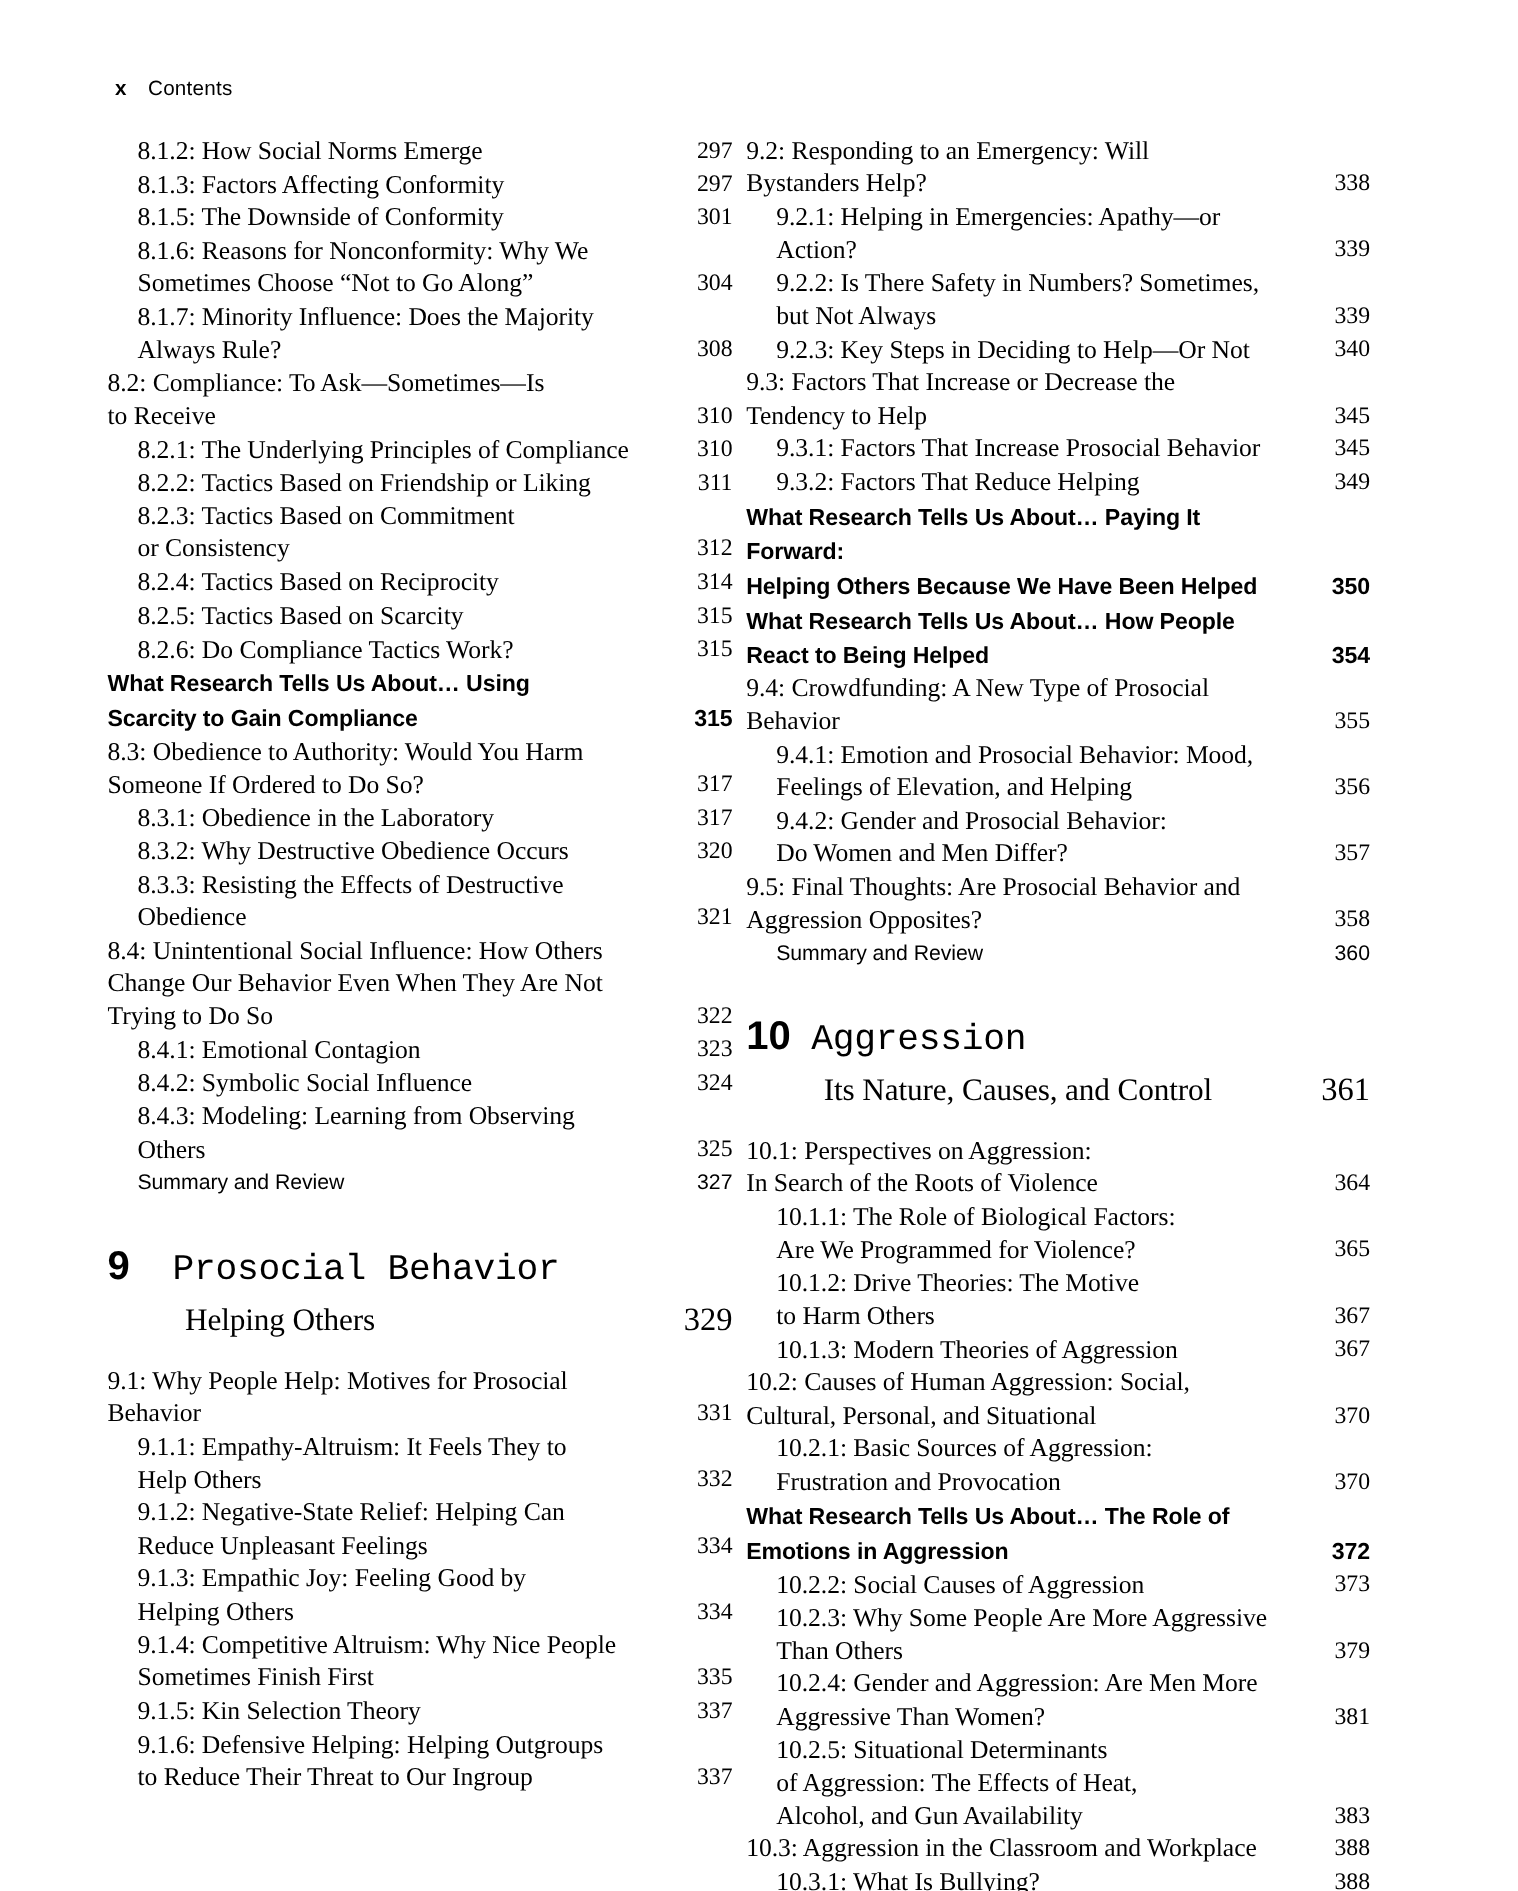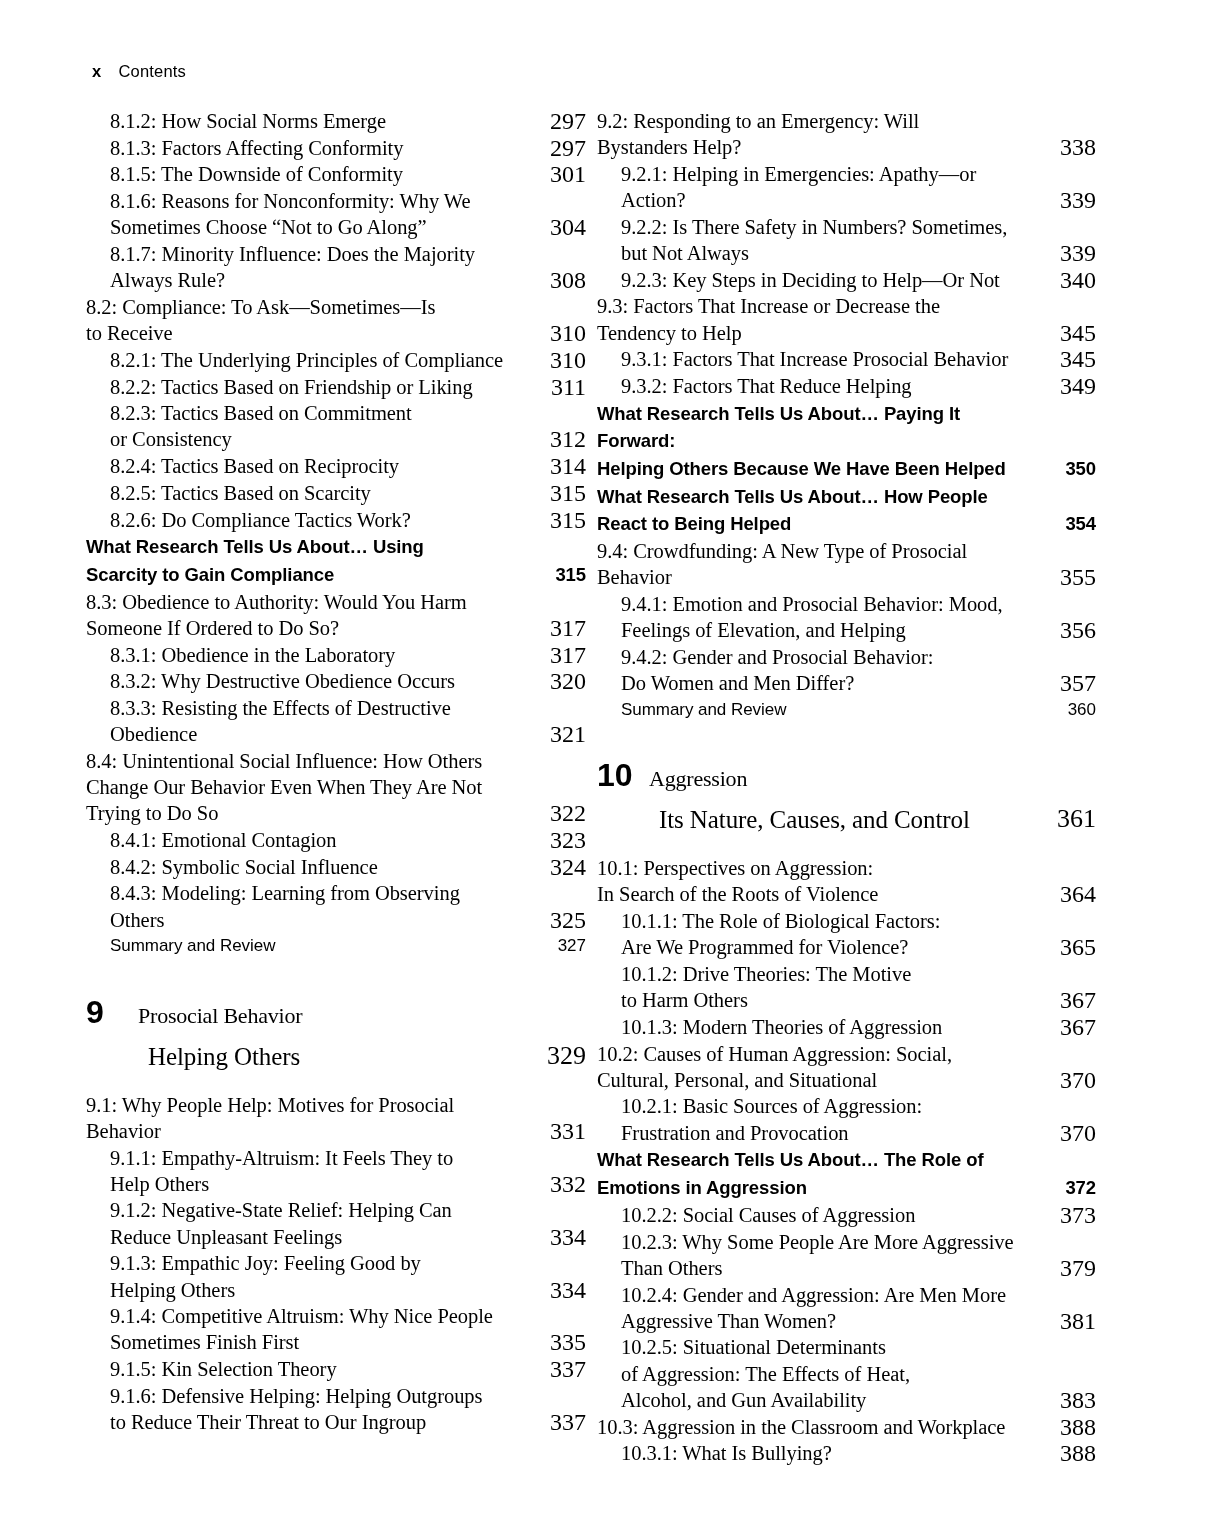--- a/index.html
+++ b/index.html
@@ -67,21 +67,21 @@
     font-size: 20.5px;
     line-height: 26.2px;
     letter-spacing: -0.05px;
     padding-right: 78px;
     white-space: pre-line;
   }
   .entry .pg {
     position: absolute;
     right: 0;
     bottom: 0;
-    font-size: 24px;
+    font-size: 19px;
     line-height: 26.2px;
     text-align: right;
     width: 62px;
   }
 
   
   .lvl2 { padding-left: 0px; }
   .lvl3 { padding-left: 24px; }
 
   .entry.lvl3 .txt { padding-right: 78px; }
@@ -123,22 +123,22 @@
   }
   .chapter-num {
     font-family: "Liberation Sans", sans-serif;
     font-weight: bold;
     font-size: 32px;
     line-height: 36px;
     min-width: 52px;
     display: inline-block;
   }
   .chapter-title {
-    font-family: Liberation Serif, serif;
-    font-size: 22px;
+    font-family: Liberation Mono, monospace;
+    font-size: 29px;
     line-height: 36px;
     letter-spacing: -0.2px;
   }
   .chapter-sub-line {
     position: relative;
     margin-top: 7px;
     height: 38px;
   }
   .chapter-sub {
     position: absolute;
@@ -364,20 +364,25 @@
         <div class="entry lvl3">
           <span class="txt">9.4.1: Emotion and Prosocial Behavior: Mood,
 Feelings of Elevation, and Helping</span>
           <span class="pg">356</span>
         </div>
         <div class="entry lvl3">
           <span class="txt">9.4.2: Gender and Prosocial Behavior:
 Do Women and Men Differ?</span>
           <span class="pg">357</span>
         </div>
+        <div class="entry lvl2">
+          <span class="txt">9.5: Final Thoughts: Are Prosocial Behavior and
+Aggression Opposites?</span>
+          <span class="pg">358</span>
+        </div>
         <div class="entry lvl3 summary">
           <span class="txt">Summary and Review</span>
           <span class="pg">360</span>
         </div>
         <div class="chapter">
           <div class="chapter-line">
             <span class="chapter-num">10</span>
             <span class="chapter-title">Aggression</span>
           </div>
           <div class="chapter-sub-line">

